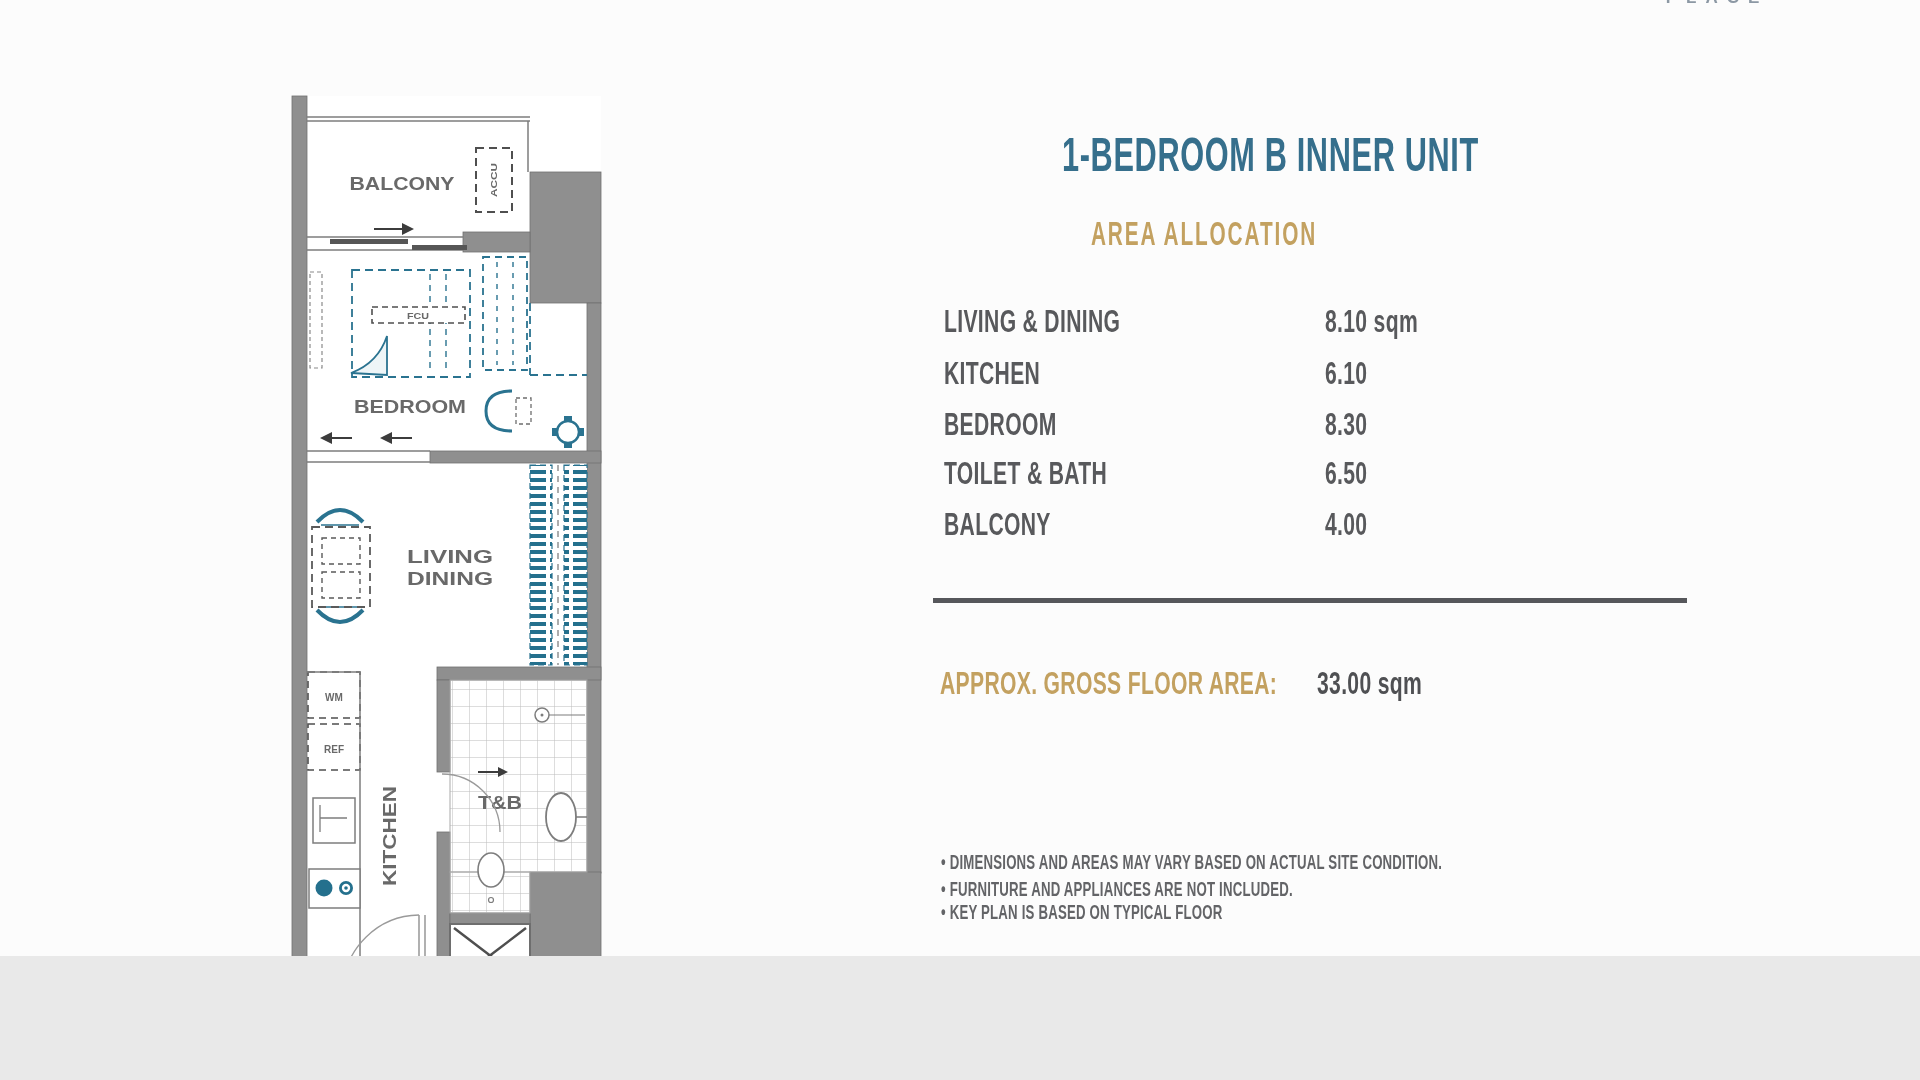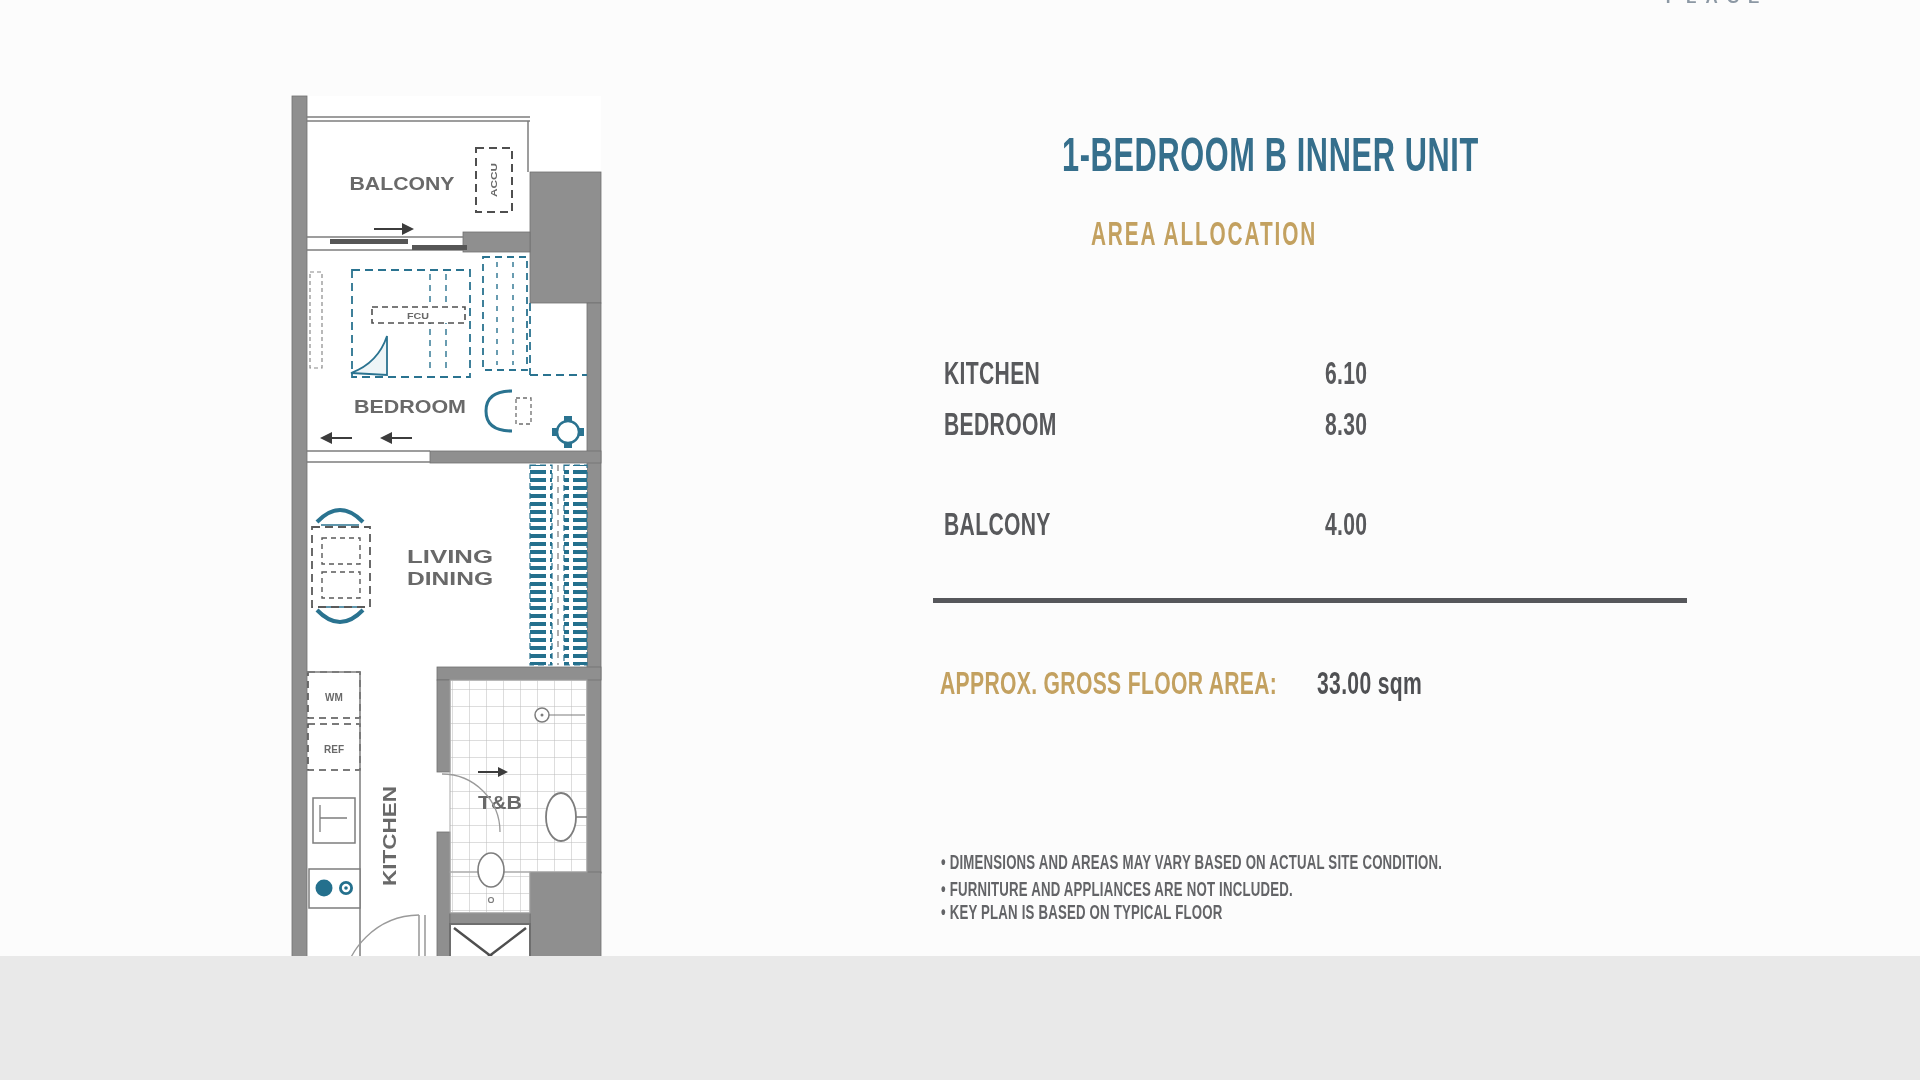--- a/index.html
+++ b/index.html
@@ -216,28 +216,36 @@
       <g>
         <path d="M342 947 V1016 M347 947 V1016" stroke="#7d7d7d" stroke-width="1.2" fill="none"></path>
         <path d="M241 947 A104 104 0 0 0 345 1051" fill="none" stroke="#9a9a9a" stroke-width="1.3"></path>
       </g>
     </svg>
   </div>
 
   <div class="unit-title">1-BEDROOM B INNER UNIT</div>
   <div class="area-subtitle">AREA ALLOCATION</div>
 
+  <div class="area-row" style="top:303px">
+    <span class="lbl">LIVING &amp; DINING</span>
+    <span class="val">8.10 sqm</span>
+  </div>
   <div class="area-row" style="top:355px">
     <span class="lbl">KITCHEN</span>
     <span class="val">6.10</span>
   </div>
   <div class="area-row" style="top:406px">
     <span class="lbl">BEDROOM</span>
     <span class="val">8.30</span>
   </div>
+  <div class="area-row" style="top:455px">
+    <span class="lbl">TOILET &amp; BATH</span>
+    <span class="val">6.50</span>
+  </div>
   <div class="area-row" style="top:506px">
     <span class="lbl">BALCONY</span>
     <span class="val">4.00</span>
   </div>
 
   <div class="divider"></div>
 
   <div class="total-label">APPROX. GROSS FLOOR AREA:</div>
   <div class="total-value">33.00 sqm</div>
 

